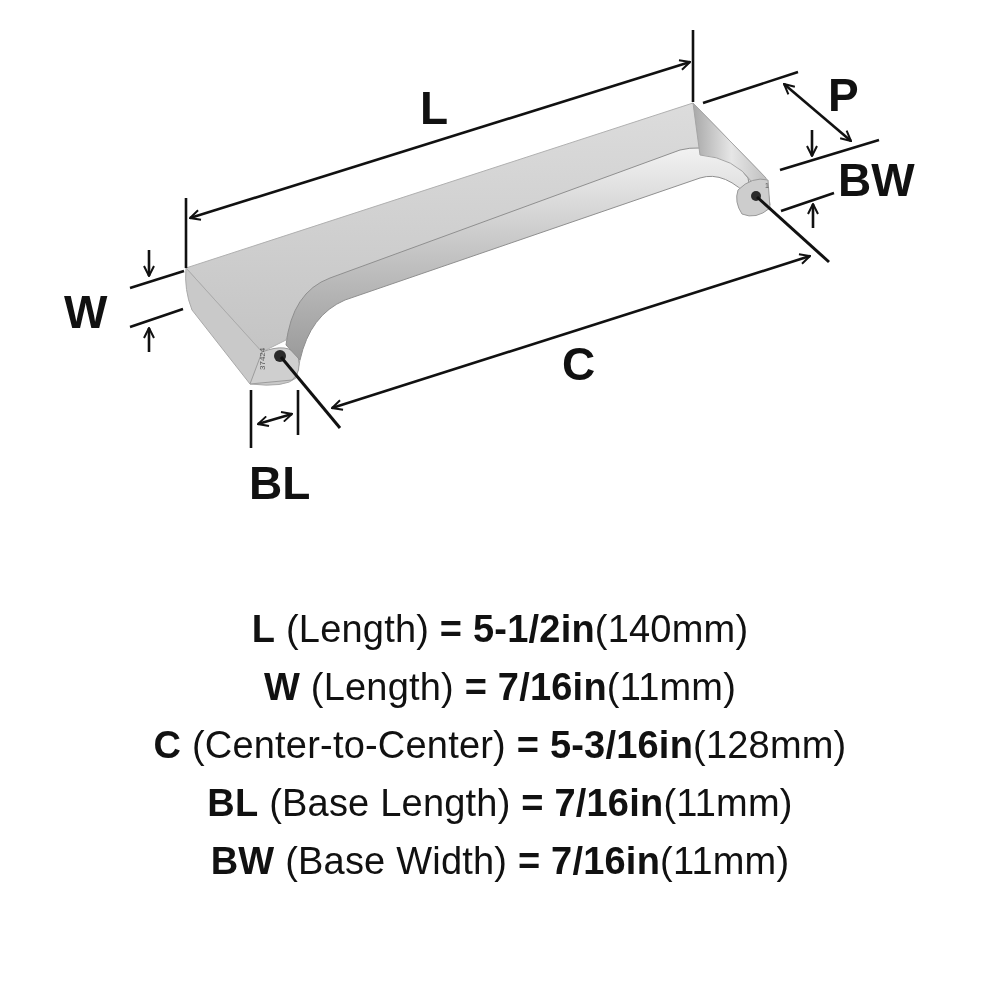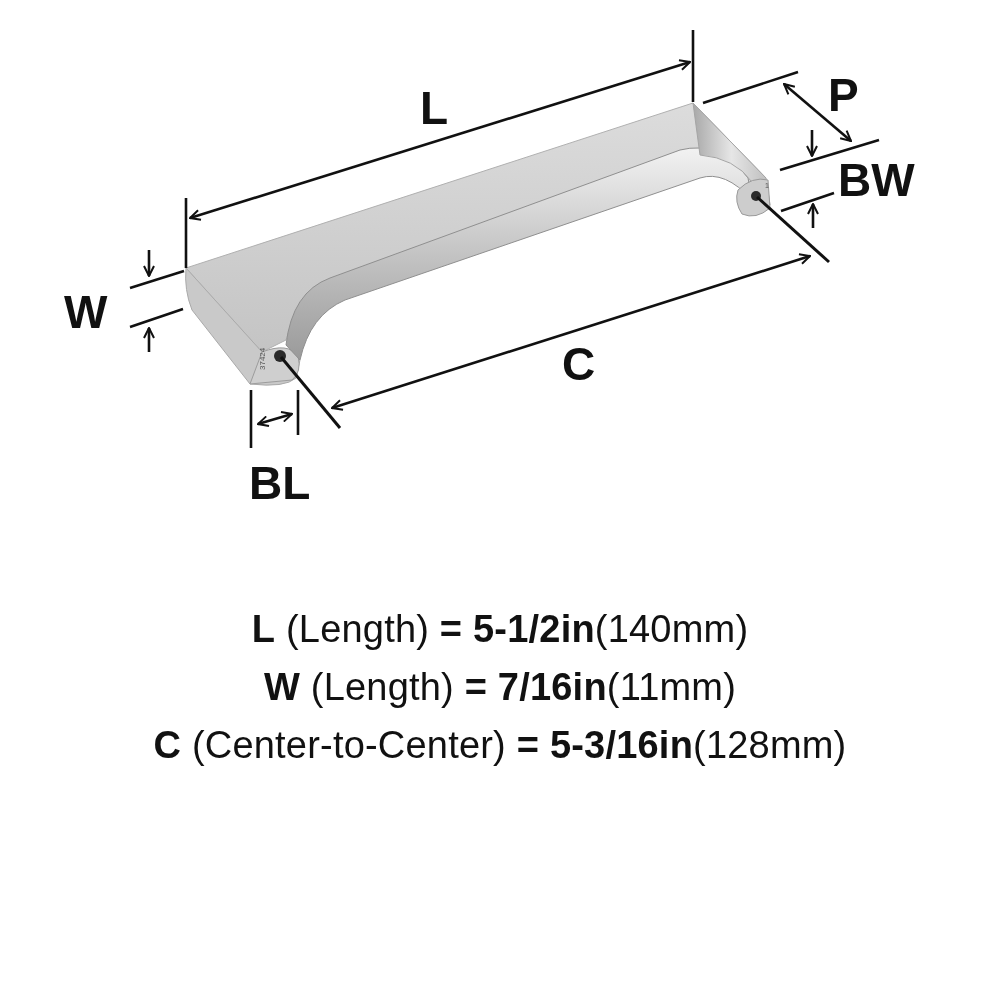--- a/index.html
+++ b/index.html
@@ -110,13 +110,25 @@
     <span class="name">(Length)</span>
     <span class="eq">=</span>
     <span class="imp">7/16in</span><span class="met">(11mm)</span>
   </div>
   <div class="spec-row">
     <span class="sym">C</span>
     <span class="name">(Center-to-Center)</span>
     <span class="eq">=</span>
     <span class="imp">5-3/16in</span><span class="met">(128mm)</span>
   </div>
+  <div class="spec-row">
+    <span class="sym">BL</span>
+    <span class="name">(Base Length)</span>
+    <span class="eq">=</span>
+    <span class="imp">7/16in</span><span class="met">(11mm)</span>
+  </div>
+  <div class="spec-row">
+    <span class="sym">BW</span>
+    <span class="name">(Base Width)</span>
+    <span class="eq">=</span>
+    <span class="imp">7/16in</span><span class="met">(11mm)</span>
+  </div>
 </div>
 
 </body></html>

